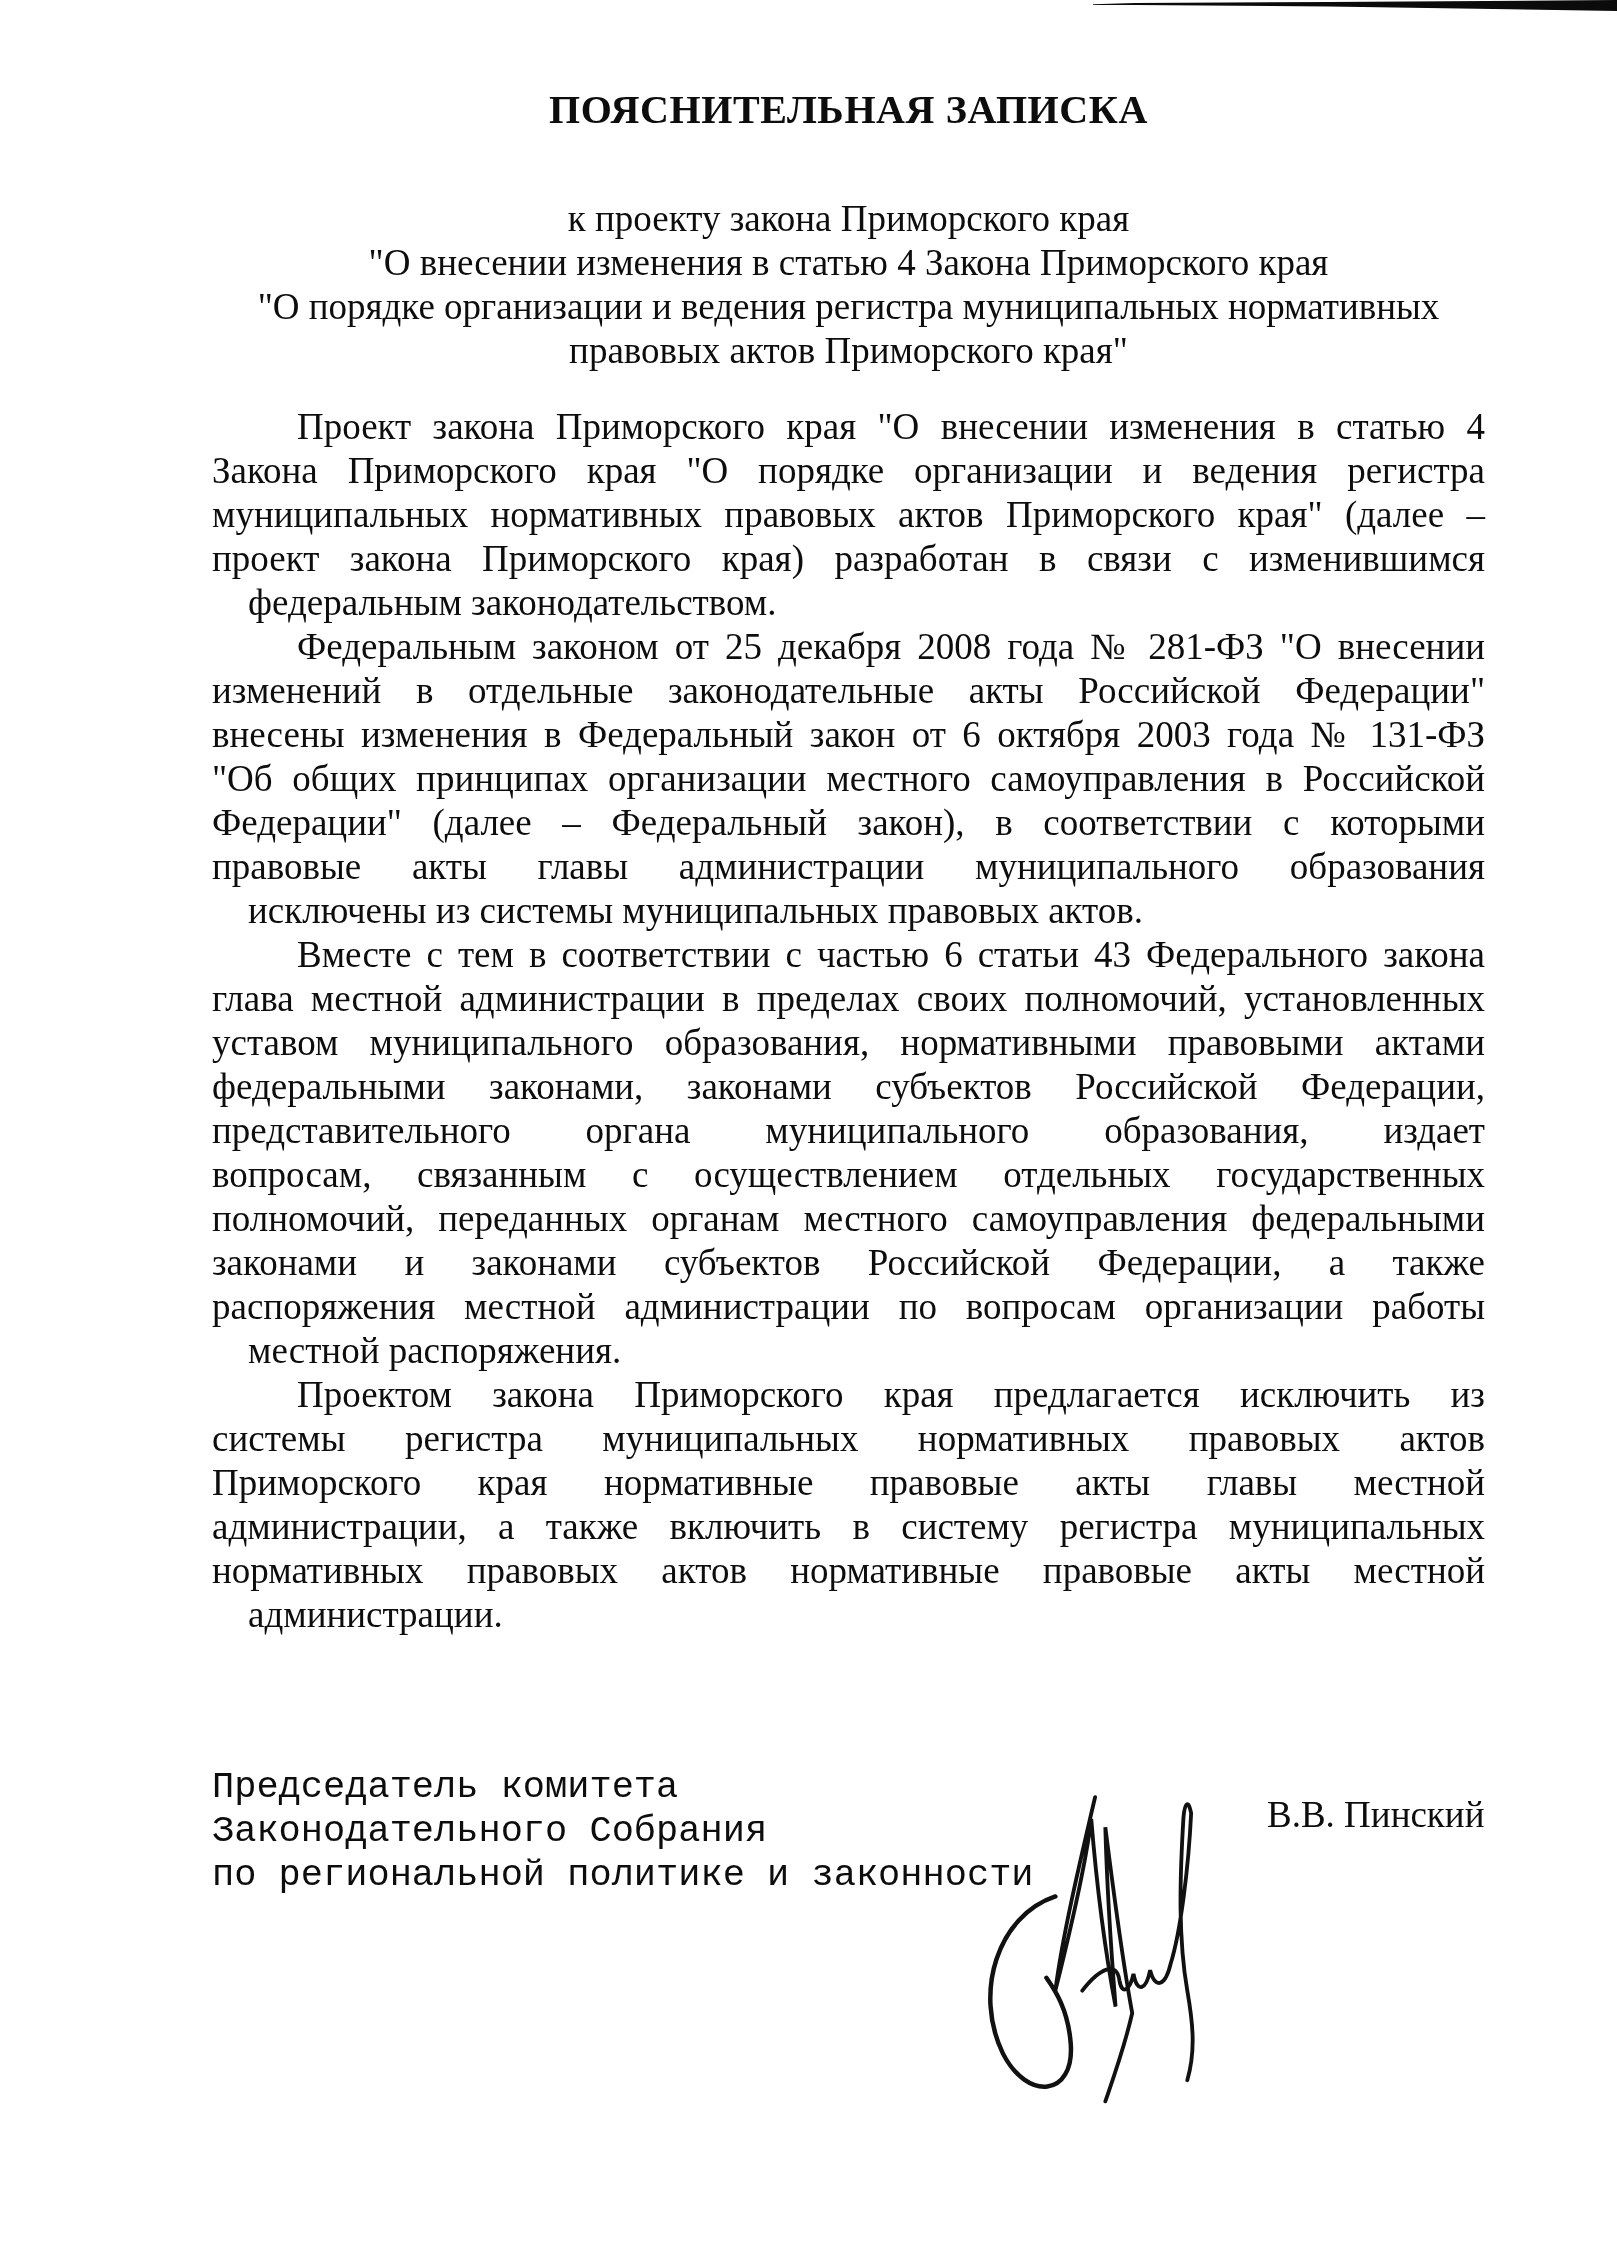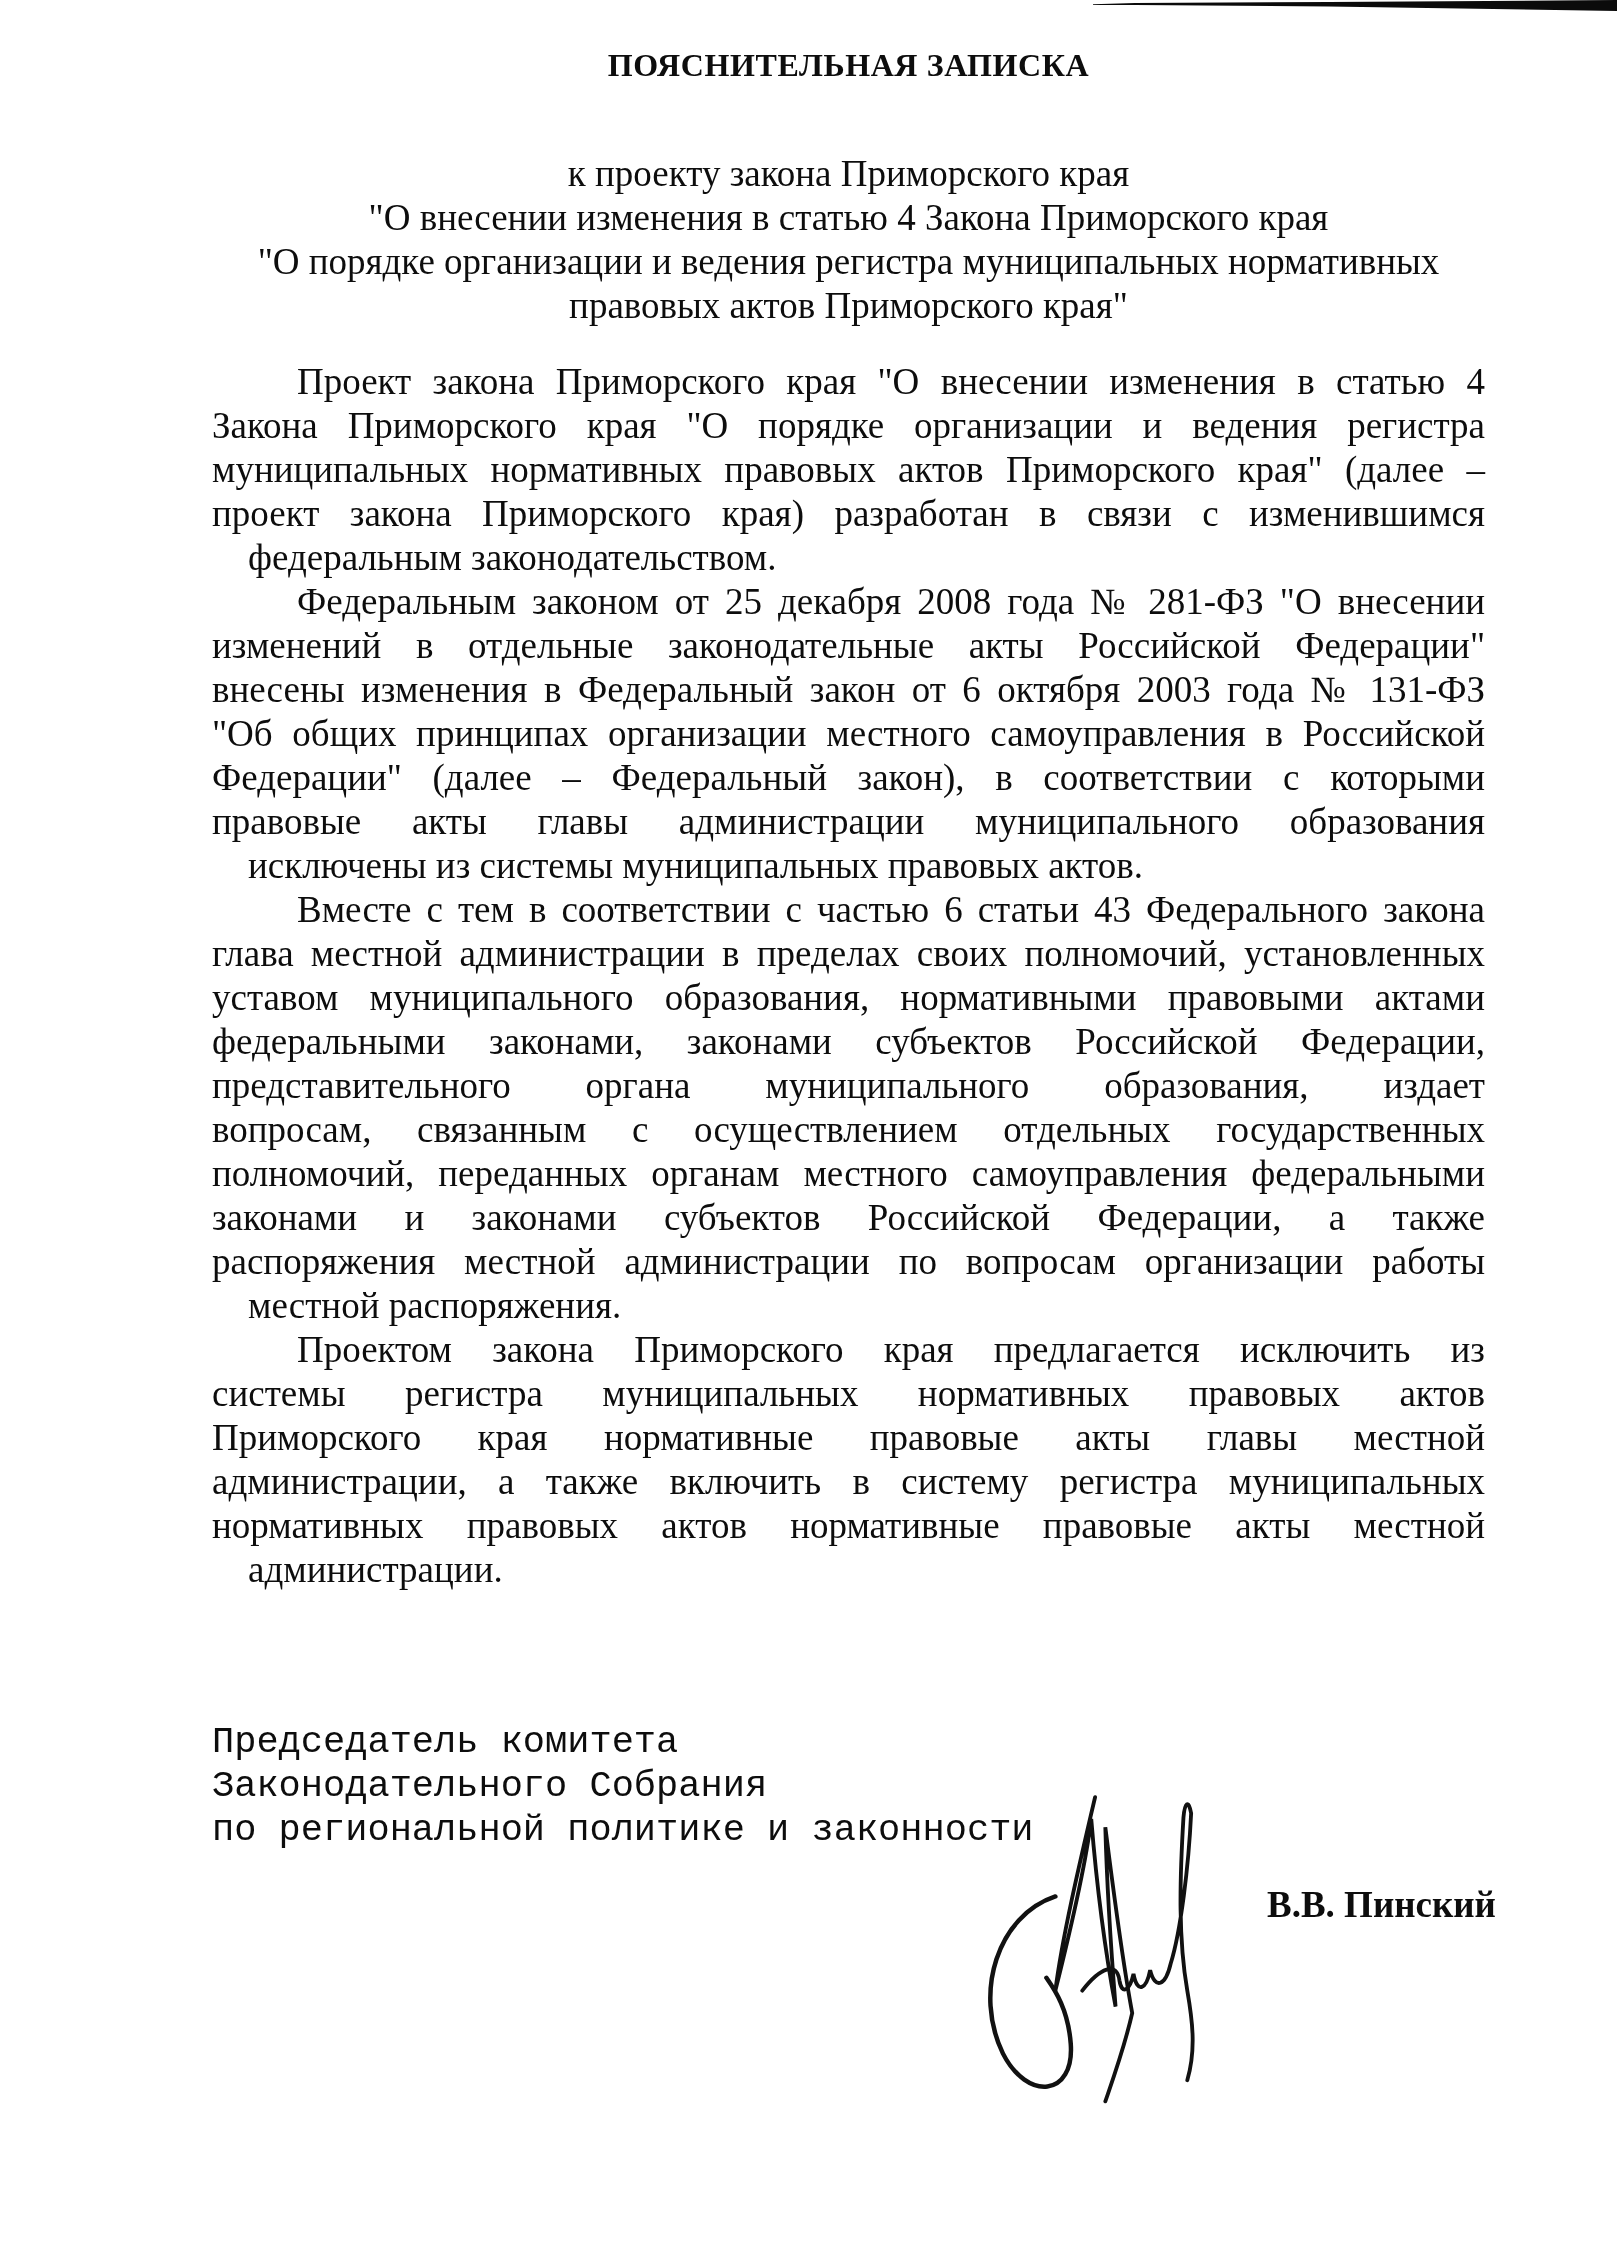--- a/index.html
+++ b/index.html
@@ -12,40 +12,40 @@
     color:#0d0d0d;
   }
   .scan-artifact {
     position:absolute; top:0; left:1093px;
     width:524px; height:11px;
     background:#0b0b0b;
     clip-path:polygon(0% 38%, 8% 28%, 45% 18%, 100% 0%, 100% 100%, 45% 58%, 8% 46%, 0% 46%);
   }
   .content { position:absolute; left:212px; top:0; width:1273px; }
   .doc-title {
-    margin-top:42px;
+    margin-top:87px;
     text-align:center;
     font-weight:bold;
-    font-size:32px; line-height:46px;
+    font-size:40px; line-height:46px;
     letter-spacing:0.6px;
   }
   .subtitle { margin-top:64px; }
   .subtitle .sl { font-size:37px; line-height:44px; text-align:center; }
   .body-text { margin-top:32px; }
   .bl {
     font-size:37px; line-height:44px;
     text-align:justify; text-align-last:justify;
   }
   .ind { text-indent:85px; }
   .endp { text-align-last:left;margin-left:36px; }
   .sig-block { margin-top:128px; }
   .sig-block .stl { font-size:37px; line-height:44px; text-align:left;font-family:Liberation Mono, monospace; }
   .sig-name {
-    position:absolute; left:1267px; top:1883px;
-    font-size:37px; line-height:44px; white-space:nowrap;font-weight:bold;
+    position:absolute; left:1267px; top:1793px;
+    font-size:37px; line-height:44px; white-space:nowrap;
   }
   .sig-scribble { position:absolute; left:959px; top:1778px; }
 </style>
 </head>
 <body>
 
 <div class="page">
 
   <div class="scan-artifact"></div>
 

